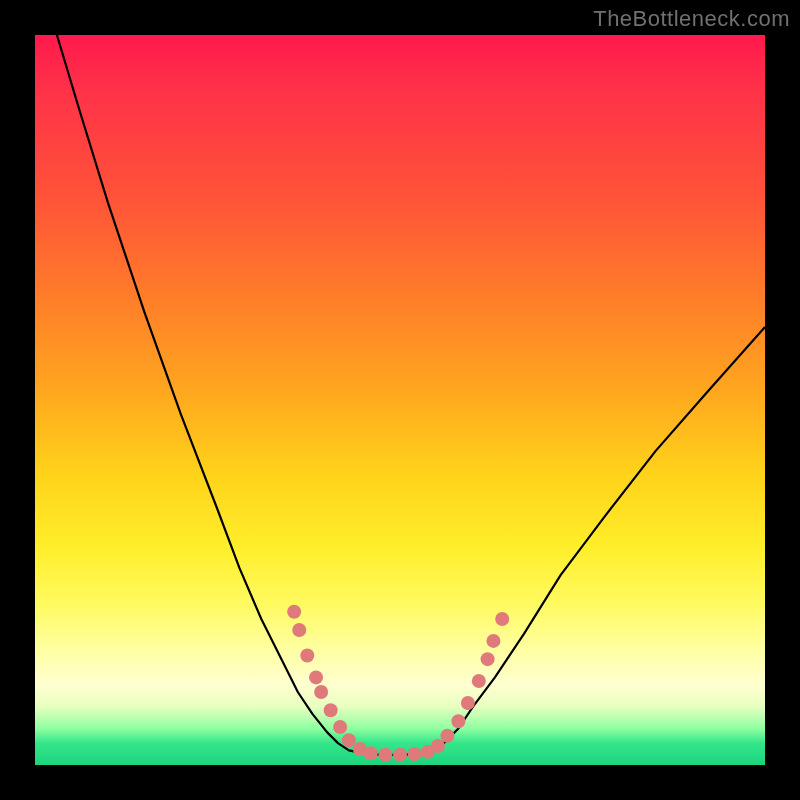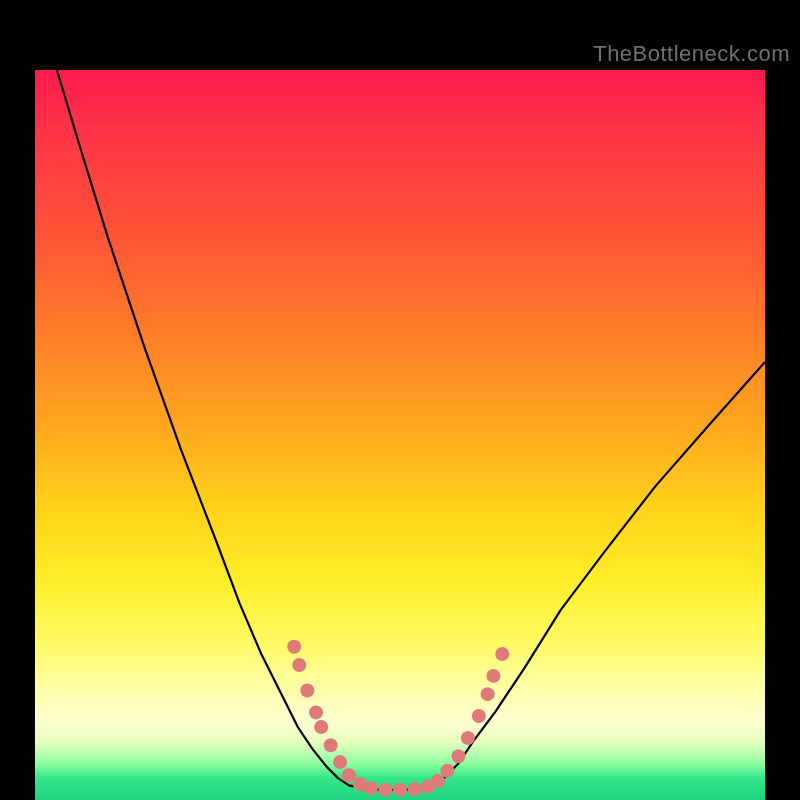--- a/index.html
+++ b/index.html
@@ -9,21 +9,20 @@
     height: 800px;
     background: #000;
     overflow: hidden;
     font-family: Arial, Helvetica, sans-serif;
   }
   .frame {
     position: relative;
     width: 800px;
     height: 564px;
     background: #000;
-    margin-top: 35px;
   }
   .watermark {
     position: absolute;
     top: 6px;
     right: 10px;
     color: #707070;
     font-size: 22px;
     letter-spacing: 0.5px;
     z-index: 20;
     font-weight: 500;

